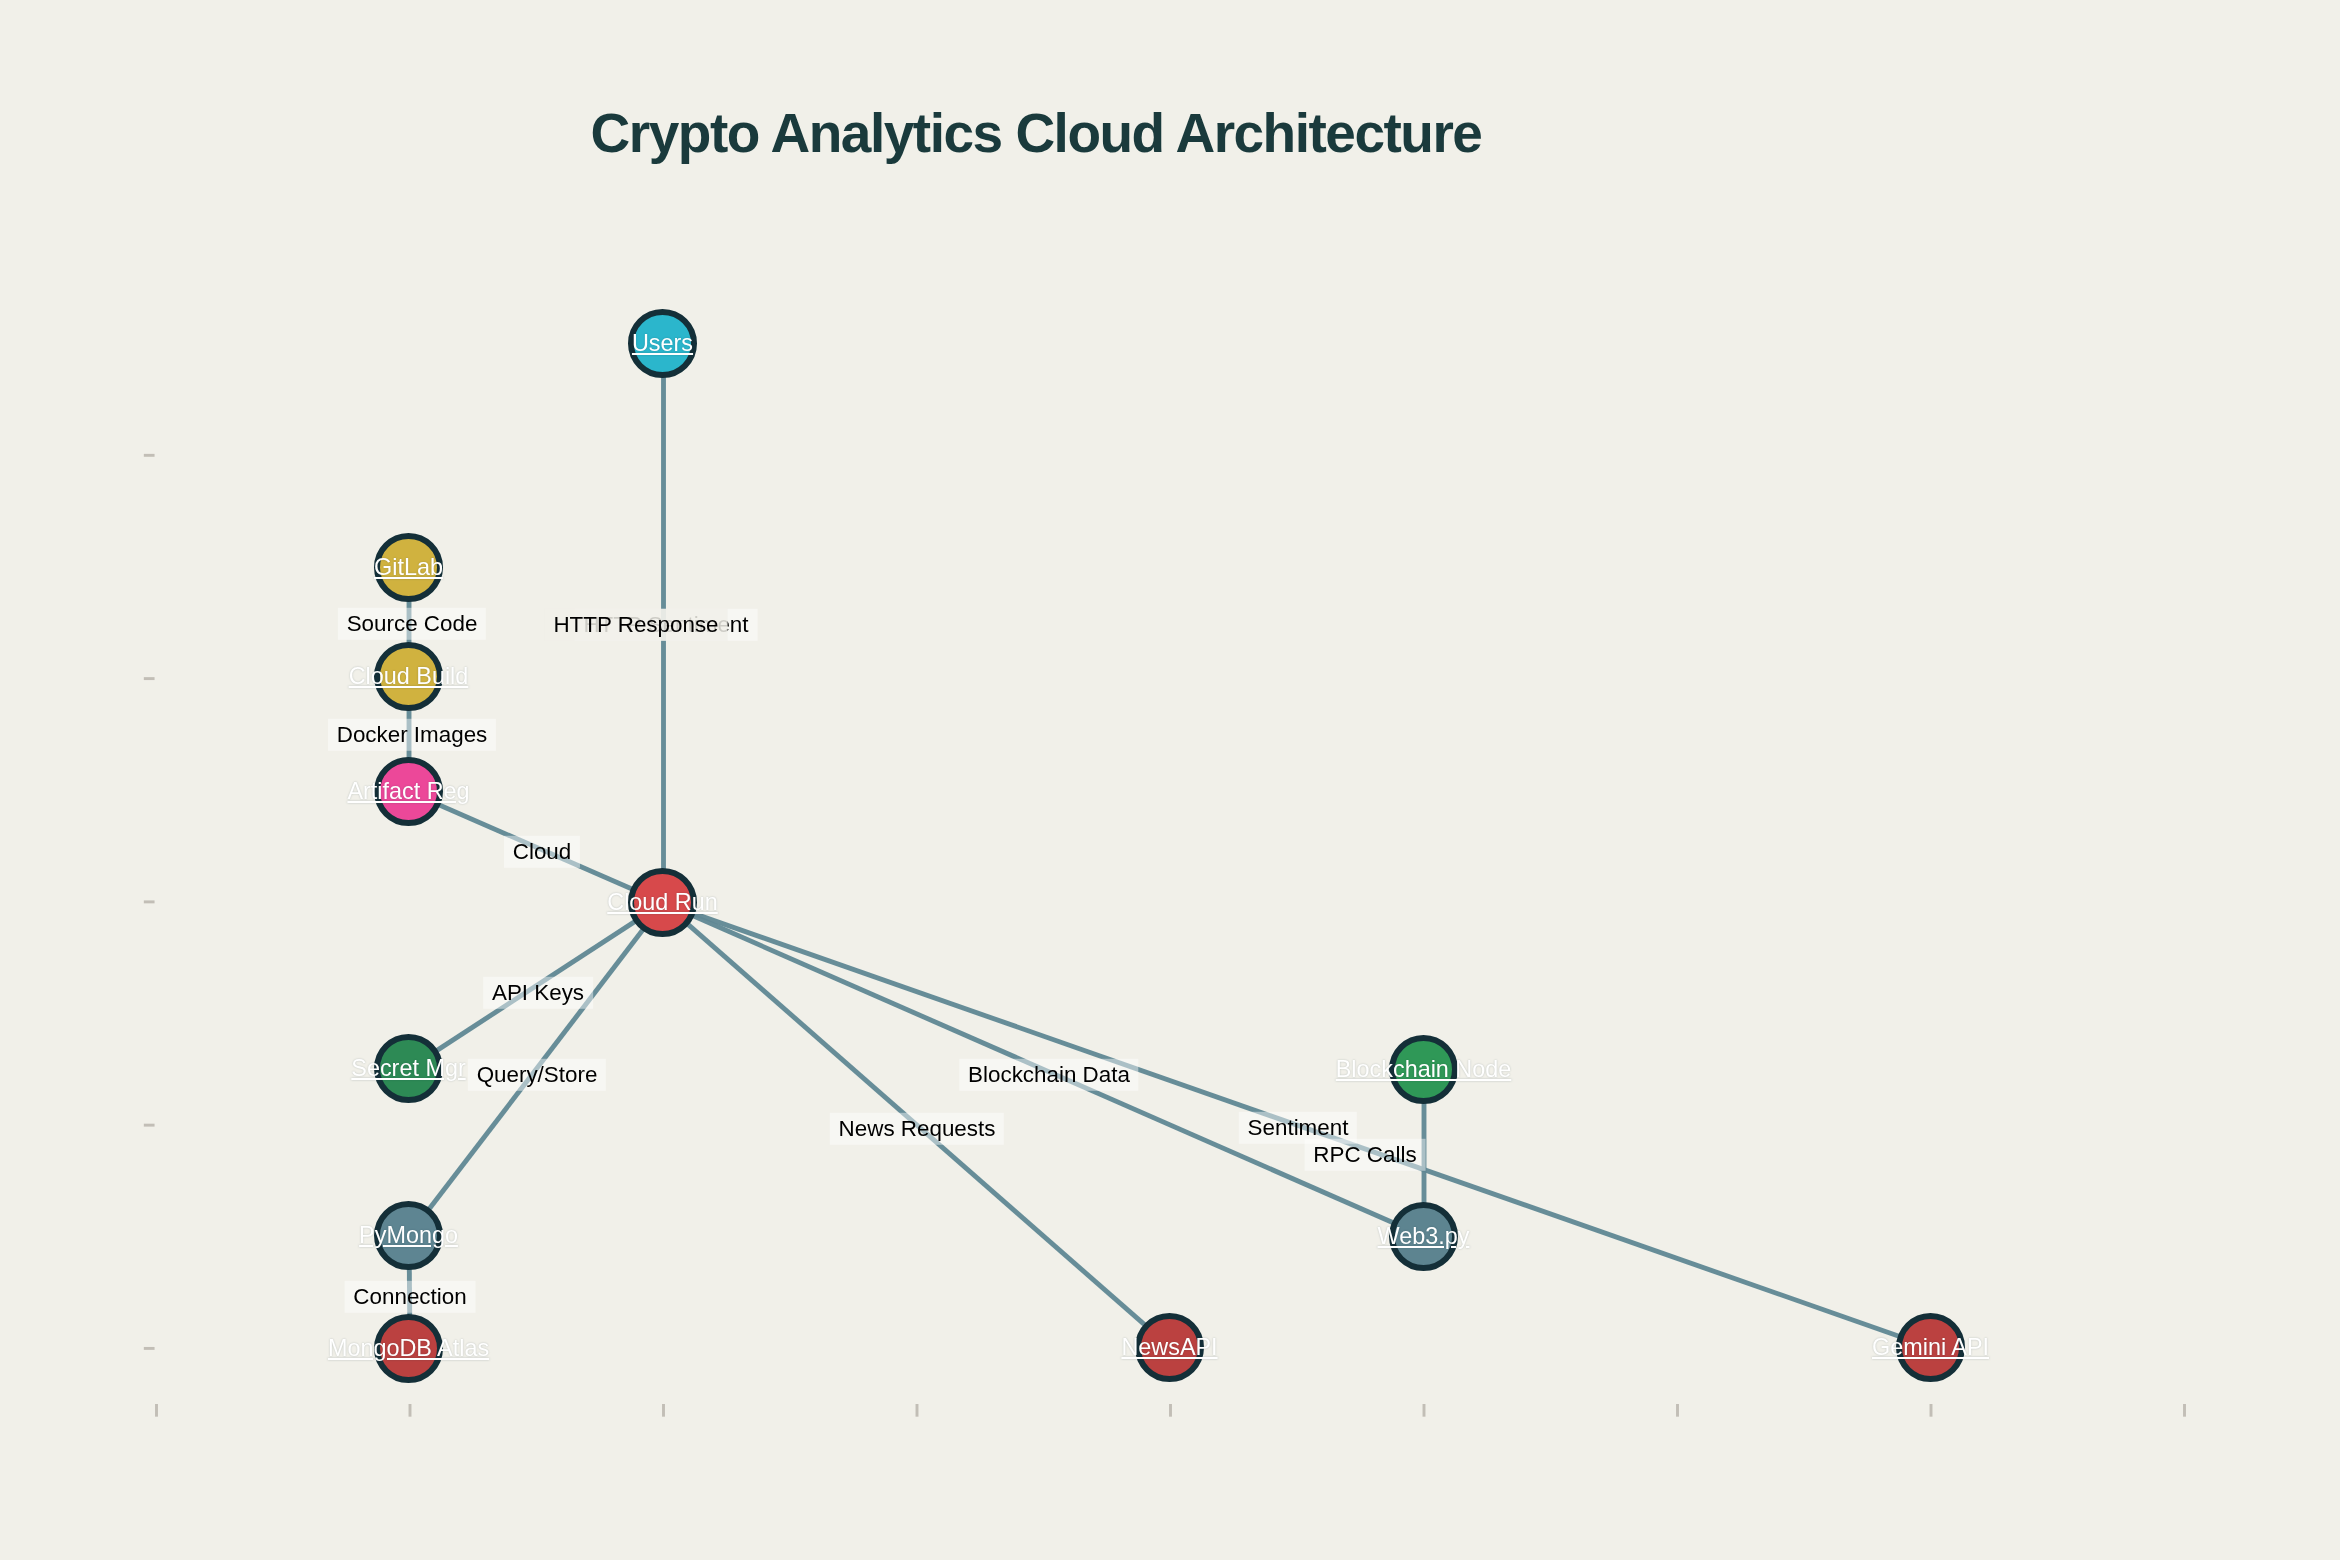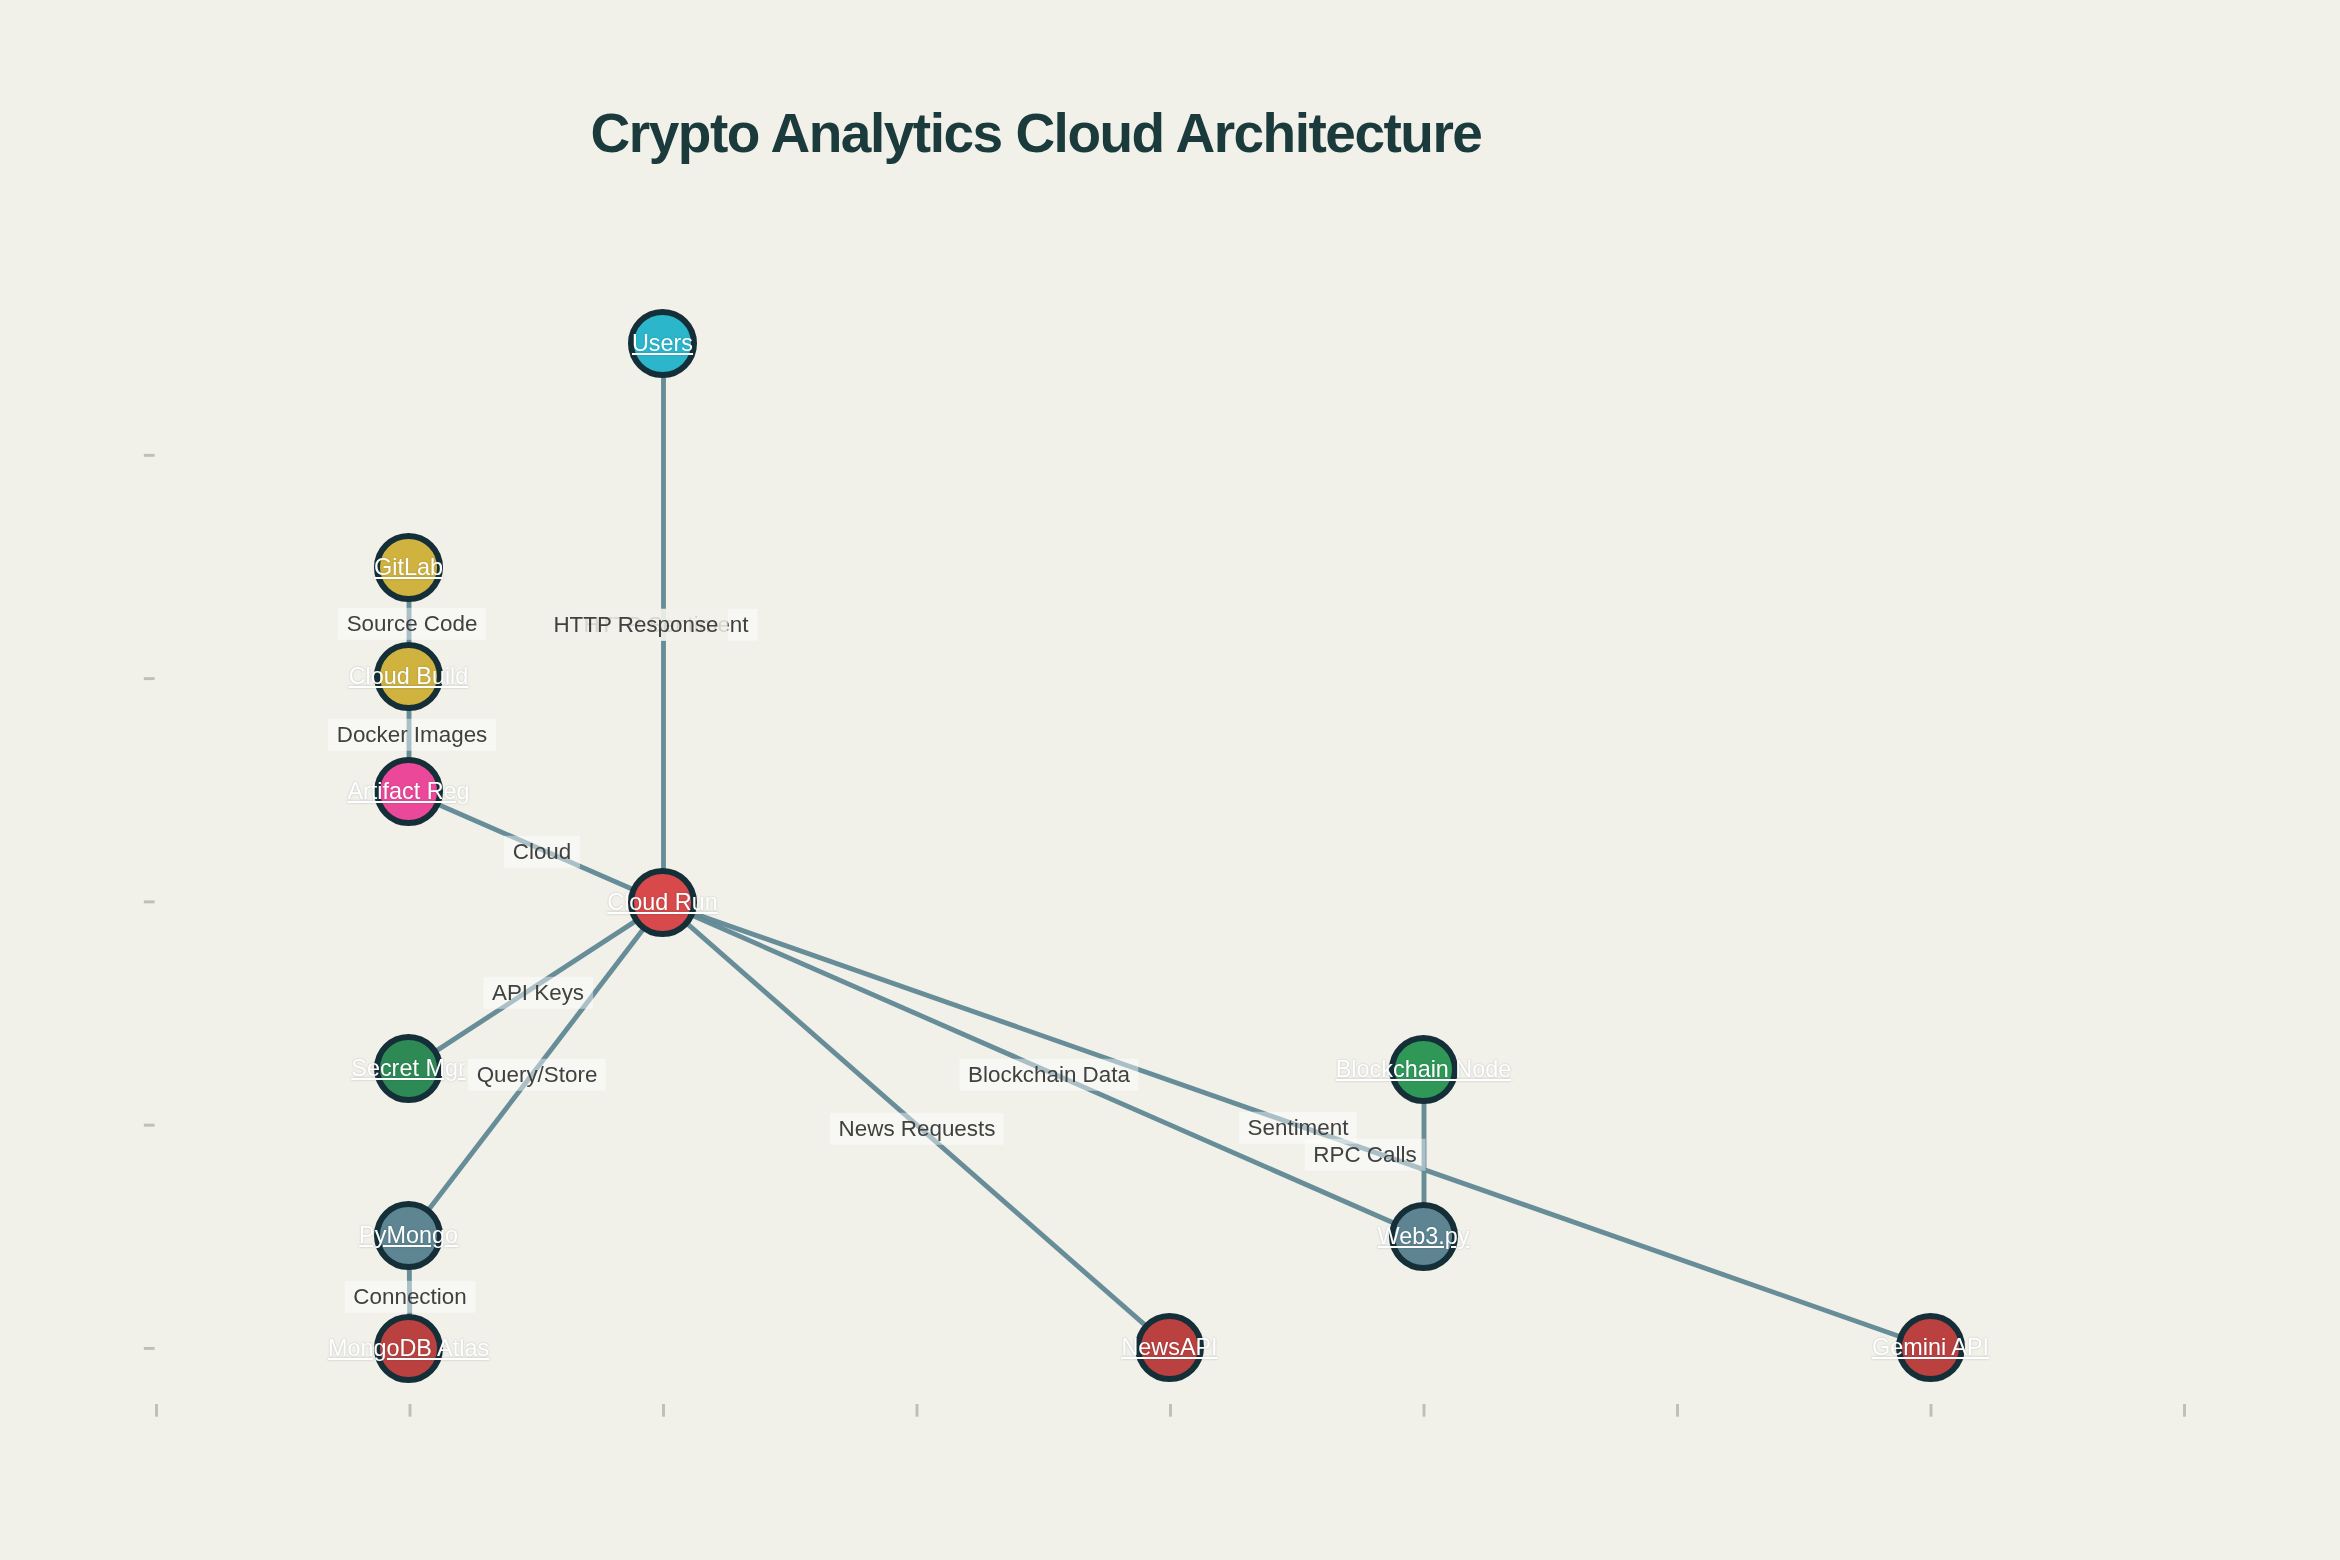--- a/index.html
+++ b/index.html
@@ -19,21 +19,21 @@
     z-index:5;
   }
   svg.graph-lines{position:absolute;left:0;top:0;z-index:0;}
   svg.graph-lines line.edge{stroke:#5f8793;stroke-width:5;stroke-opacity:0.95;}
   svg.graph-lines line.tick{stroke:#c2beb6;stroke-width:3;}
   .edge-label{
     position:absolute;
     transform:translate(-50%,-50%);
     white-space:nowrap;
     font-size:22.4px;
-    color:#404040;
+    color:#000000;
     background:rgba(255,255,255,0.45);
     padding:3.9px 8.8px;
     z-index:1;
     line-height:1.1;
   }
   .edge-label.overlay{
     background:rgba(241,240,233,0.85);
     z-index:2;
   }
   .node{

